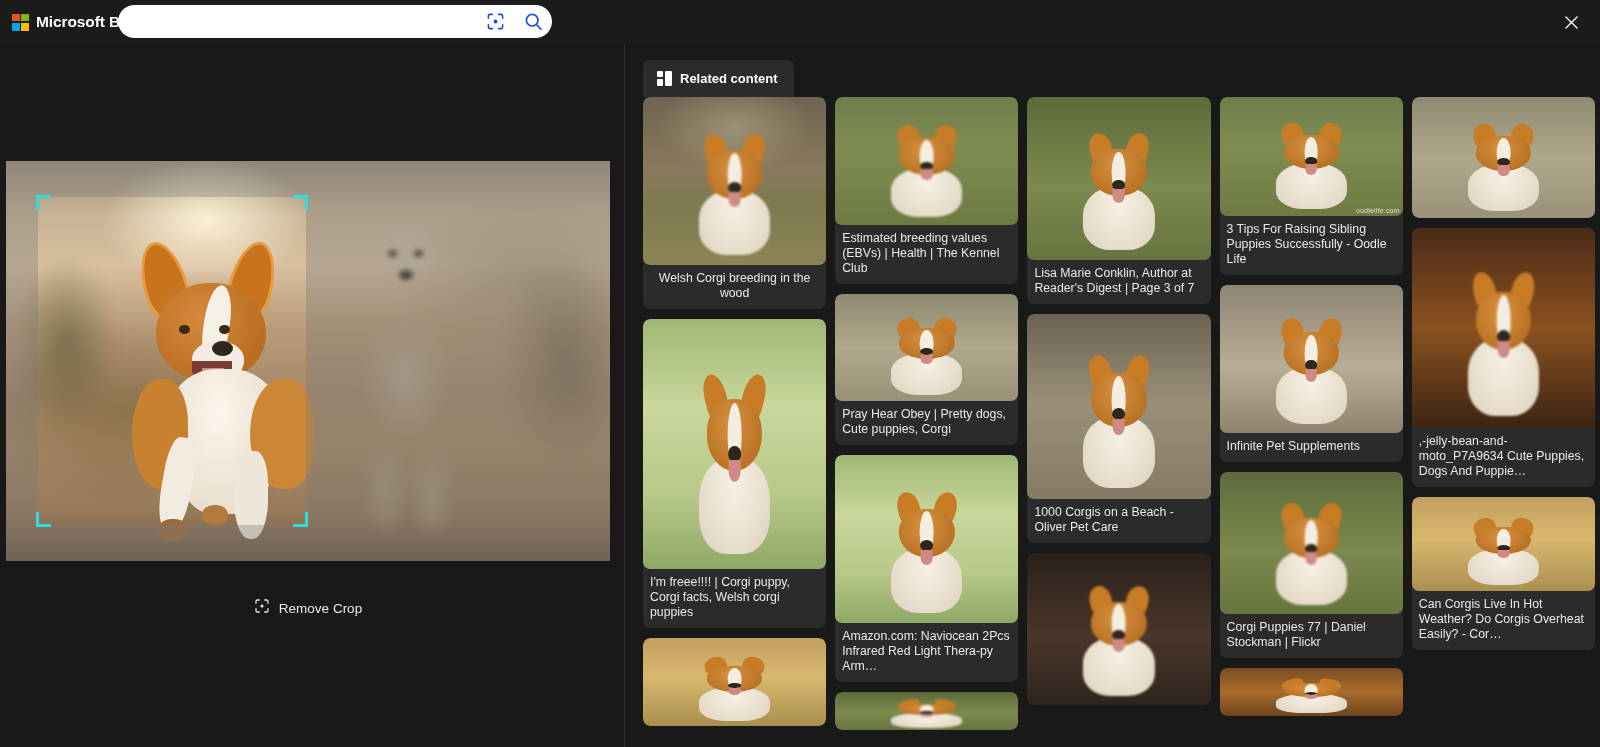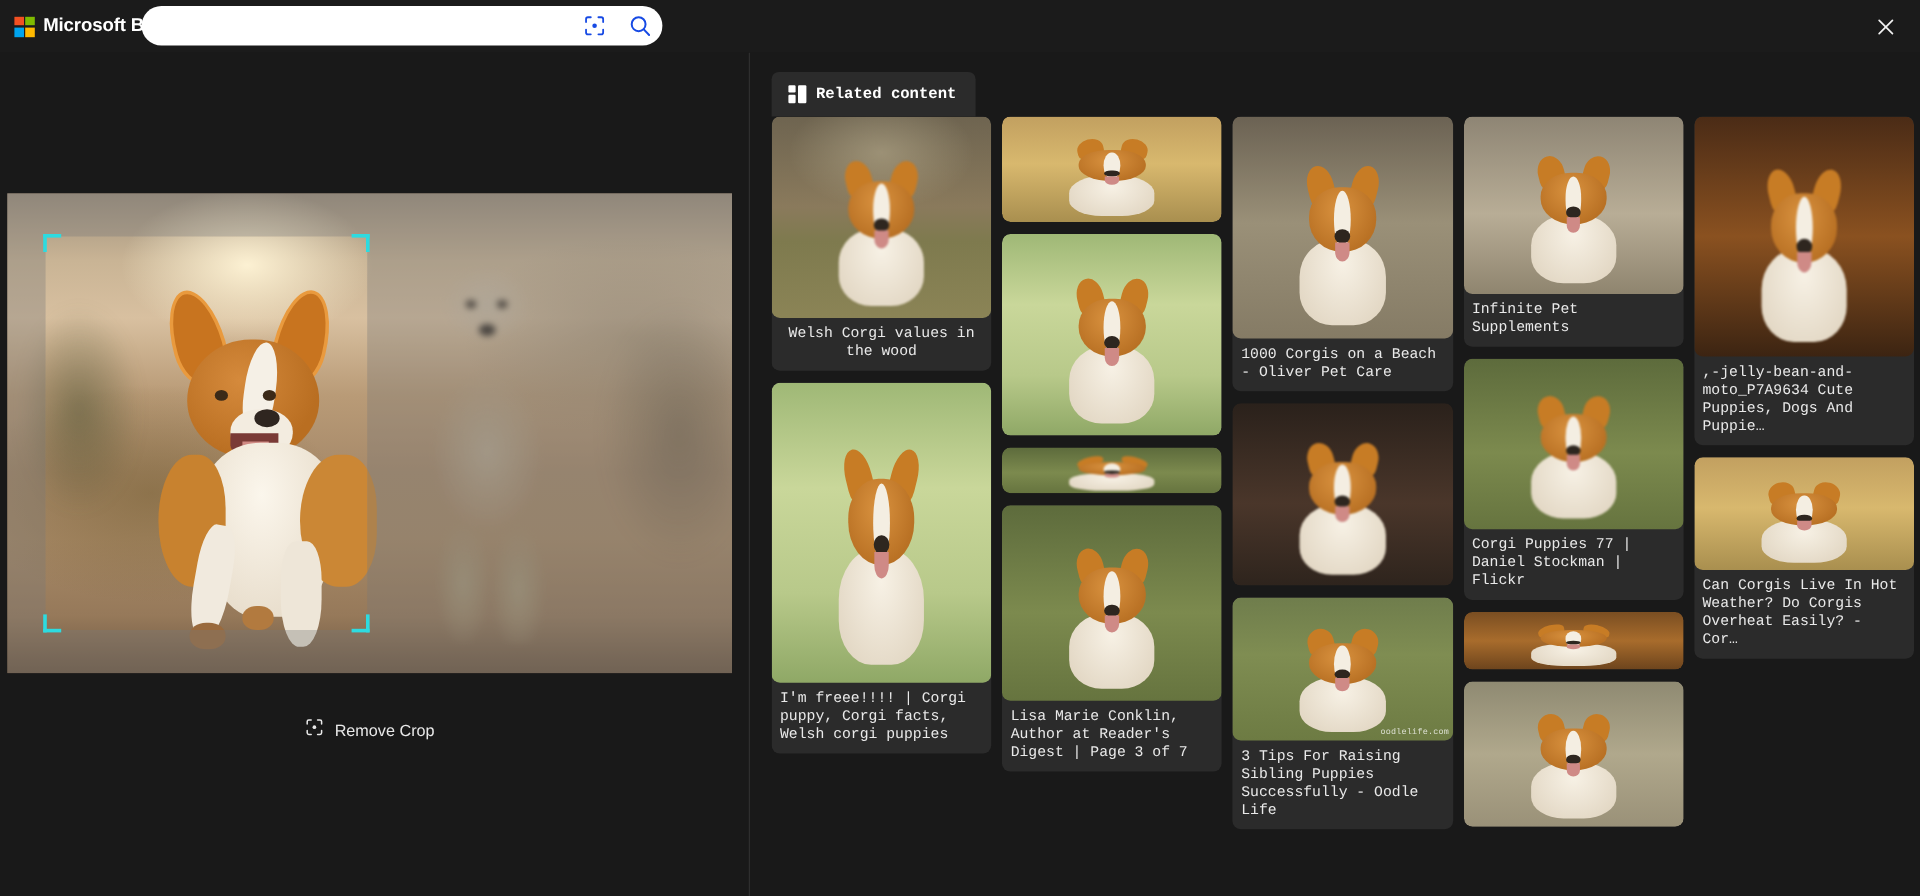--- a/index.html
+++ b/index.html
@@ -174,21 +174,20 @@
   .v-divider {
     position: absolute; left: 624px; top: 44px; width: 1px; height: 703px;
     background: #2e2e2e;
   }
 
   
   .right-pane {
     position: absolute; left: 625px; top: 44px;
     width: 975px; height: 703px;
     background: #191919;
-    font-family: Liberation Mono, monospace;
   }
   .tabstrip {
     position: absolute; left: 18px; top: 16px; height: 37px;
     display: flex; align-items: flex-end;
   }
   .tab {
     display: flex; align-items: center; gap: 8px;
     height: 37px; padding: 0 16px 0 14px;
     background: #2b2b2b;
     border-radius: 6px 6px 0 0;
@@ -440,21 +439,21 @@
           <div class="corgi blur1">
             <span class="c-ear l"></span>
             <span class="c-ear r"></span>
             <span class="c-body"></span>
             <span class="c-head"></span>
             <span class="c-blaze"></span>
             <span class="c-nose"></span>
             <span class="c-tongue"></span>
           </div>
         </div>
-        <div class="cap center">Welsh Corgi values in the wood</div>
+        <div class="cap center">Welsh Corgi breeding in the wood</div>
       </div>
       <div class="card">
         <div class="thumb sc-blurgreen" style="height: 250px;">
           <div class="corgi">
             <span class="c-ear l"></span>
             <span class="c-ear r"></span>
             <span class="c-body"></span>
             <span class="c-head"></span>
             <span class="c-blaze"></span>
             <span class="c-nose"></span>
@@ -470,31 +469,60 @@
             <span class="c-ear r"></span>
             <span class="c-body"></span>
             <span class="c-head"></span>
             <span class="c-blaze"></span>
             <span class="c-nose"></span>
             <span class="c-tongue"></span>
           </div>
         </div>
       </div>
       <div class="card">
+        <div class="thumb sc-grass" style="height: 128px;">
+          <div class="corgi blur1">
+            <span class="c-ear l"></span>
+            <span class="c-ear r"></span>
+            <span class="c-body"></span>
+            <span class="c-head"></span>
+            <span class="c-blaze"></span>
+            <span class="c-nose"></span>
+            <span class="c-tongue"></span>
+          </div>
+        </div>
+        <div class="cap">Estimated breeding values (EBVs) | Health | The Kennel Club</div>
+      </div>
+      <div class="card">
+        <div class="thumb sc-path" style="height: 107px;">
+          <div class="corgi">
+            <span class="c-ear l"></span>
+            <span class="c-ear r"></span>
+            <span class="c-body"></span>
+            <span class="c-head"></span>
+            <span class="c-blaze"></span>
+            <span class="c-nose"></span>
+            <span class="c-tongue"></span>
+          </div>
+        </div>
+        <div class="cap">Pray Hear Obey | Pretty dogs, Cute puppies, Corgi</div>
+      </div>
+      <div class="card">
         <div class="thumb sc-blurgreen" style="height: 168px;">
           <div class="corgi">
             <span class="c-ear l"></span>
             <span class="c-ear r"></span>
             <span class="c-body"></span>
             <span class="c-head"></span>
             <span class="c-blaze"></span>
             <span class="c-nose"></span>
             <span class="c-tongue"></span>
           </div>
         </div>
+        <div class="cap">Amazon.com: Naviocean 2Pcs Infrared Red Light Thera-py Arm…</div>
       </div>
       <div class="card nobg">
         <div class="thumb sc-grass2" style="height: 38px;">
           <div class="corgi blur1">
             <span class="c-ear l"></span>
             <span class="c-ear r"></span>
             <span class="c-body"></span>
             <span class="c-head"></span>
             <span class="c-blaze"></span>
             <span class="c-nose"></span>

